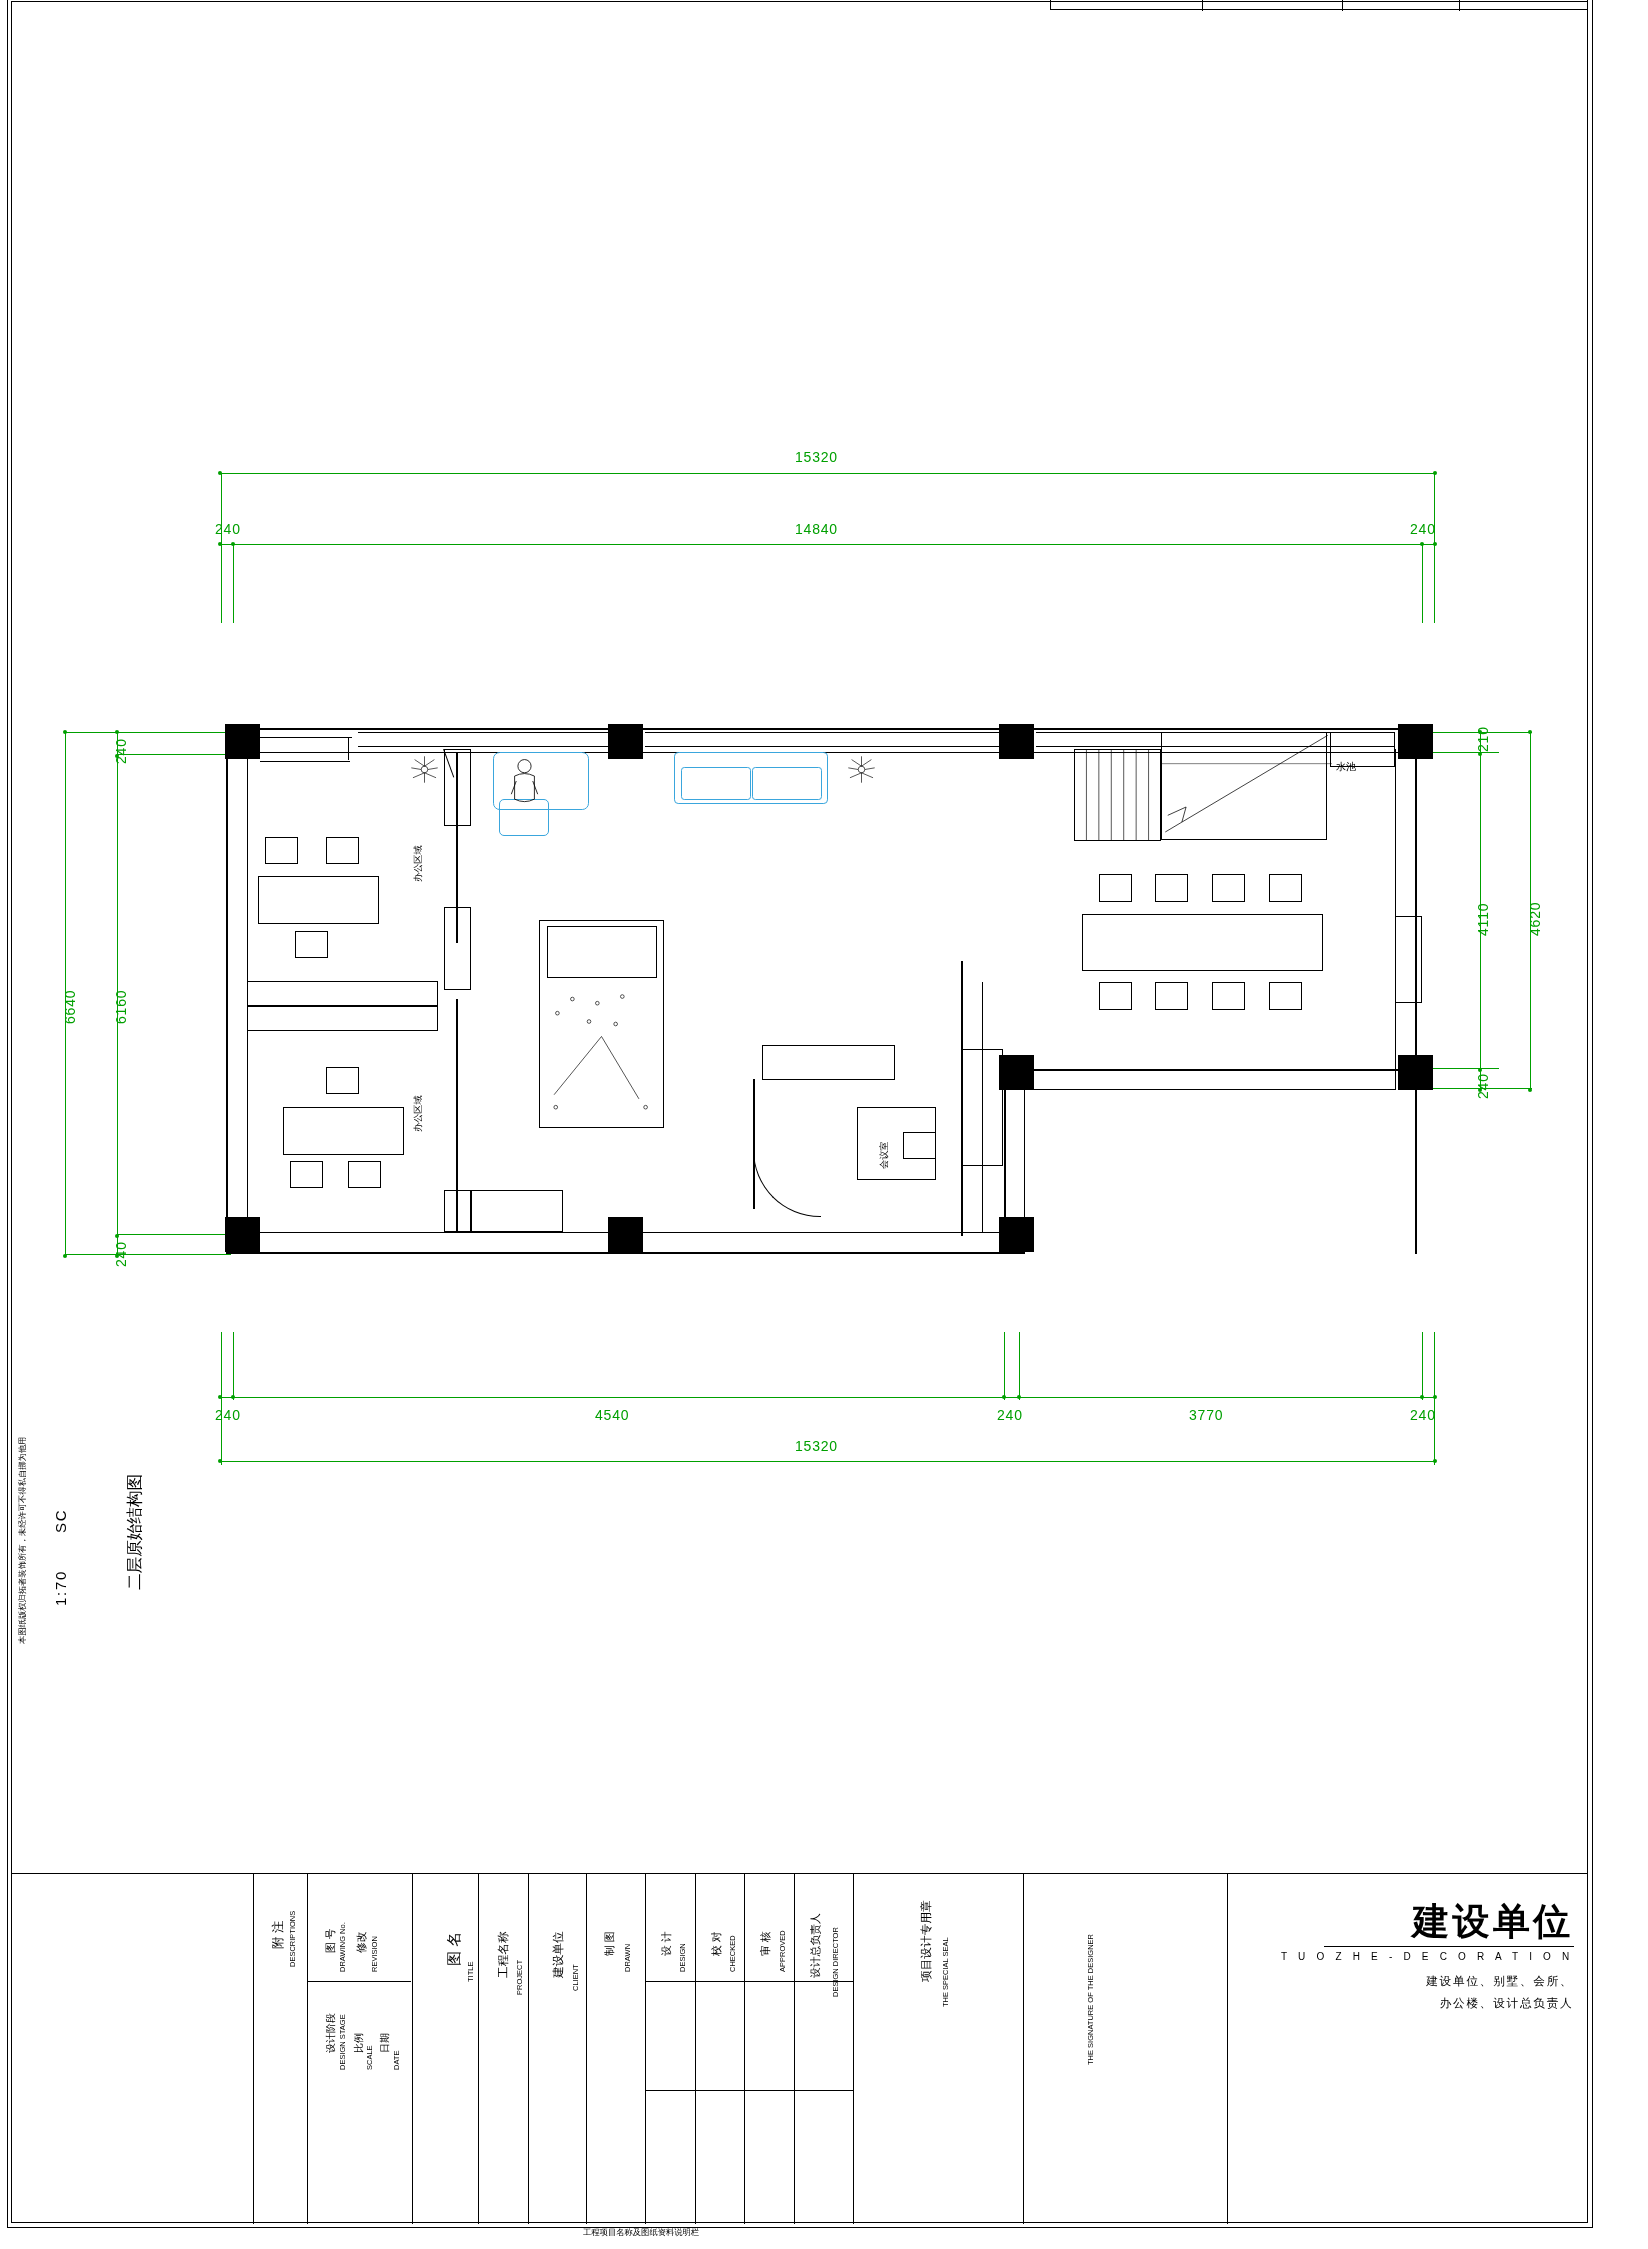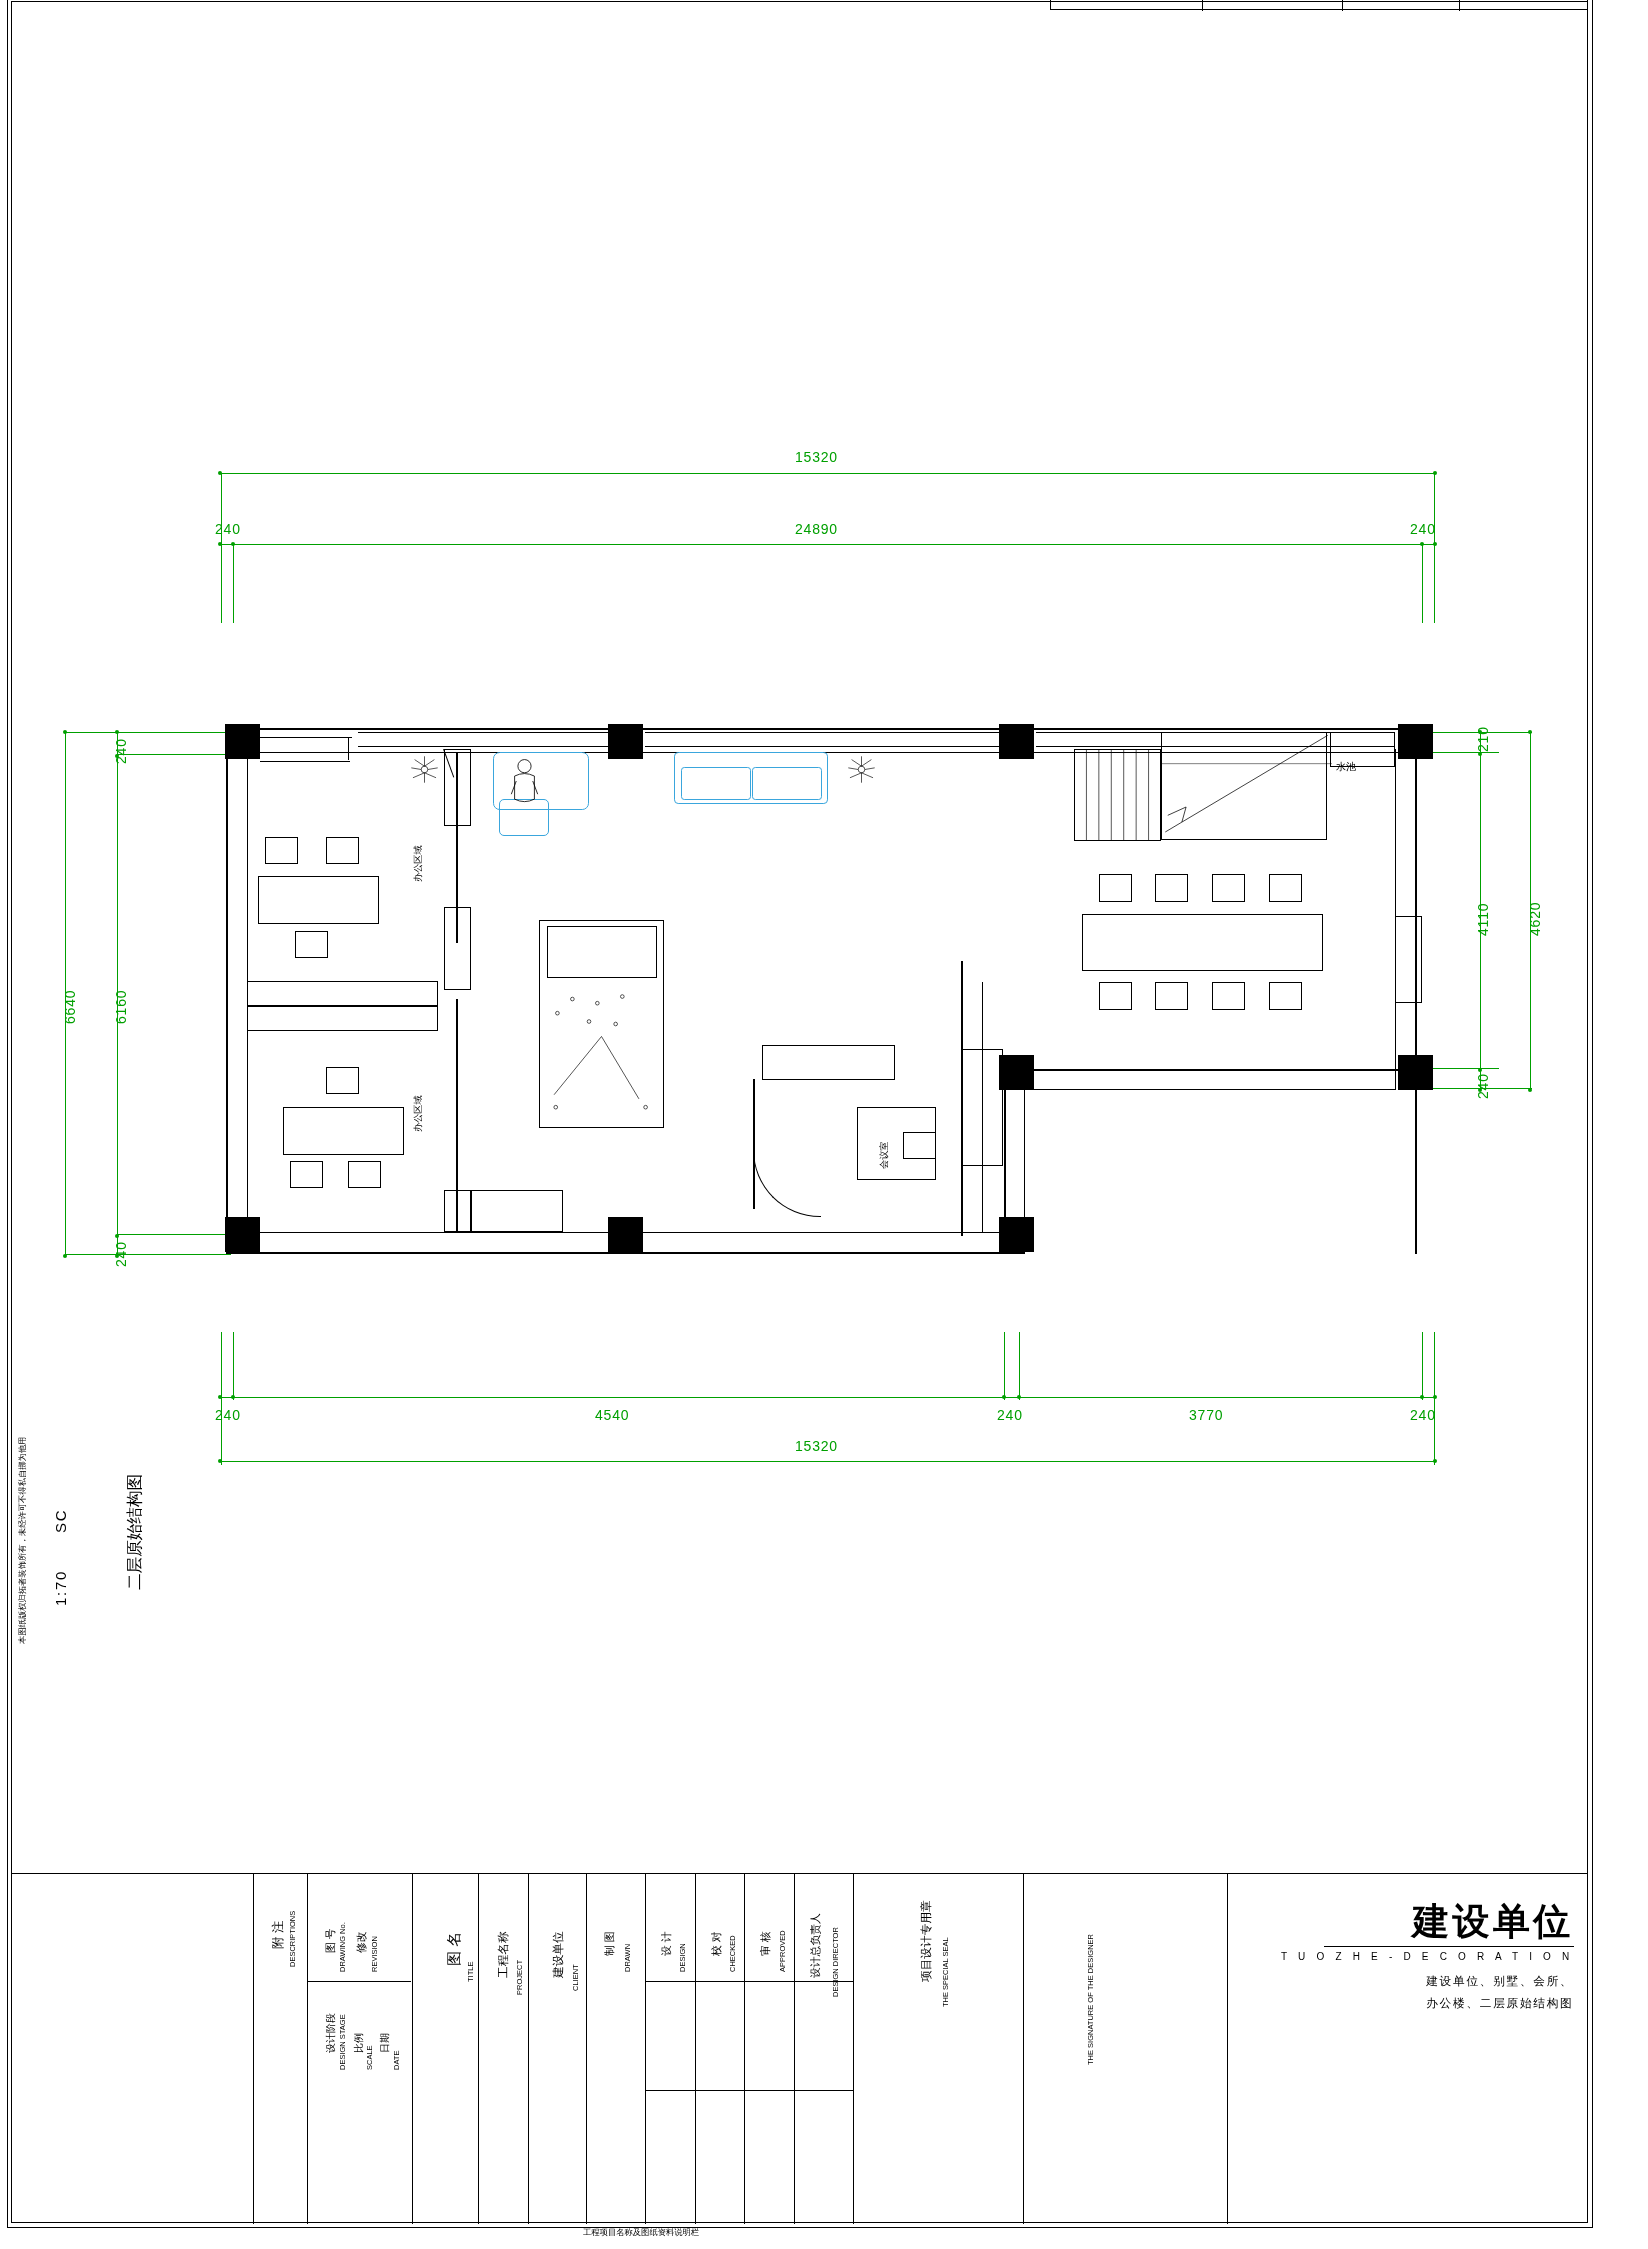--- a/index.html
+++ b/index.html
@@ -61,21 +61,21 @@
   <div class="gln" style="left:221px;top:473px;width:1215px;height:0.8px;"></div>
   <div class="dot" style="left:218px;top:471px;"></div>
   <div class="dot" style="left:1433px;top:471px;"></div>
   <div class="gtxt" style="left:795px;top:449px;">15320</div>
 
   <div class="gln" style="left:221px;top:544px;width:1215px;height:0.8px;"></div>
   <div class="dot" style="left:218px;top:542px;"></div>
   <div class="dot" style="left:231px;top:542px;"></div>
   <div class="dot" style="left:1420px;top:542px;"></div>
   <div class="dot" style="left:1433px;top:542px;"></div>
-  <div class="gtxt" style="left:795px;top:521px;">24890</div>
+  <div class="gtxt" style="left:795px;top:521px;">14840</div>
   <div class="gtxt" style="left:215px;top:521px;">240</div>
   <div class="gtxt" style="left:1410px;top:521px;">240</div>
 
   <div class="gln" style="left:221px;top:473px;width:0.8px;height:150px;"></div>
   <div class="gln" style="left:233px;top:544px;width:0.8px;height:79px;"></div>
   <div class="gln" style="left:1422px;top:544px;width:0.8px;height:79px;"></div>
   <div class="gln" style="left:1434px;top:473px;width:0.8px;height:150px;"></div>
 
   <div class="gln" style="left:65px;top:732px;width:0.8px;height:524px;"></div>
   <div class="dot" style="left:63px;top:730px;"></div>
@@ -366,19 +366,19 @@
     <div class="tblabel vtxt rot90" style="left:907px;top:108px;font-size:11.7px;">项目设计专用章</div>
     <div class="tbsmall vtxt rot90" style="left:929px;top:133px;">THE SPECIAL SEAL</div>
 
     <div class="tbsmall vtxt rot90" style="left:1074px;top:191px;">THE SIGNATURE OF THE DESIGNER</div>
 
     <div id="logoblock">
       <div id="logo-cn">建设单位</div>
       <div id="logo-rule"></div>
       <div id="logo-en">T U O Z H E - D E C O R A T I O N</div>
       <div id="logo-sub1">建设单位、别墅、会所、</div>
-      <div id="logo-sub2">办公楼、二层原始结构图</div>
+      <div id="logo-sub2">办公楼、设计总负责人</div>
     </div>
   </div>
 
   <div class="txt" id="footnote">工程项目名称及图纸资料说明栏</div>
 </div>
 
 
 </body></html>

